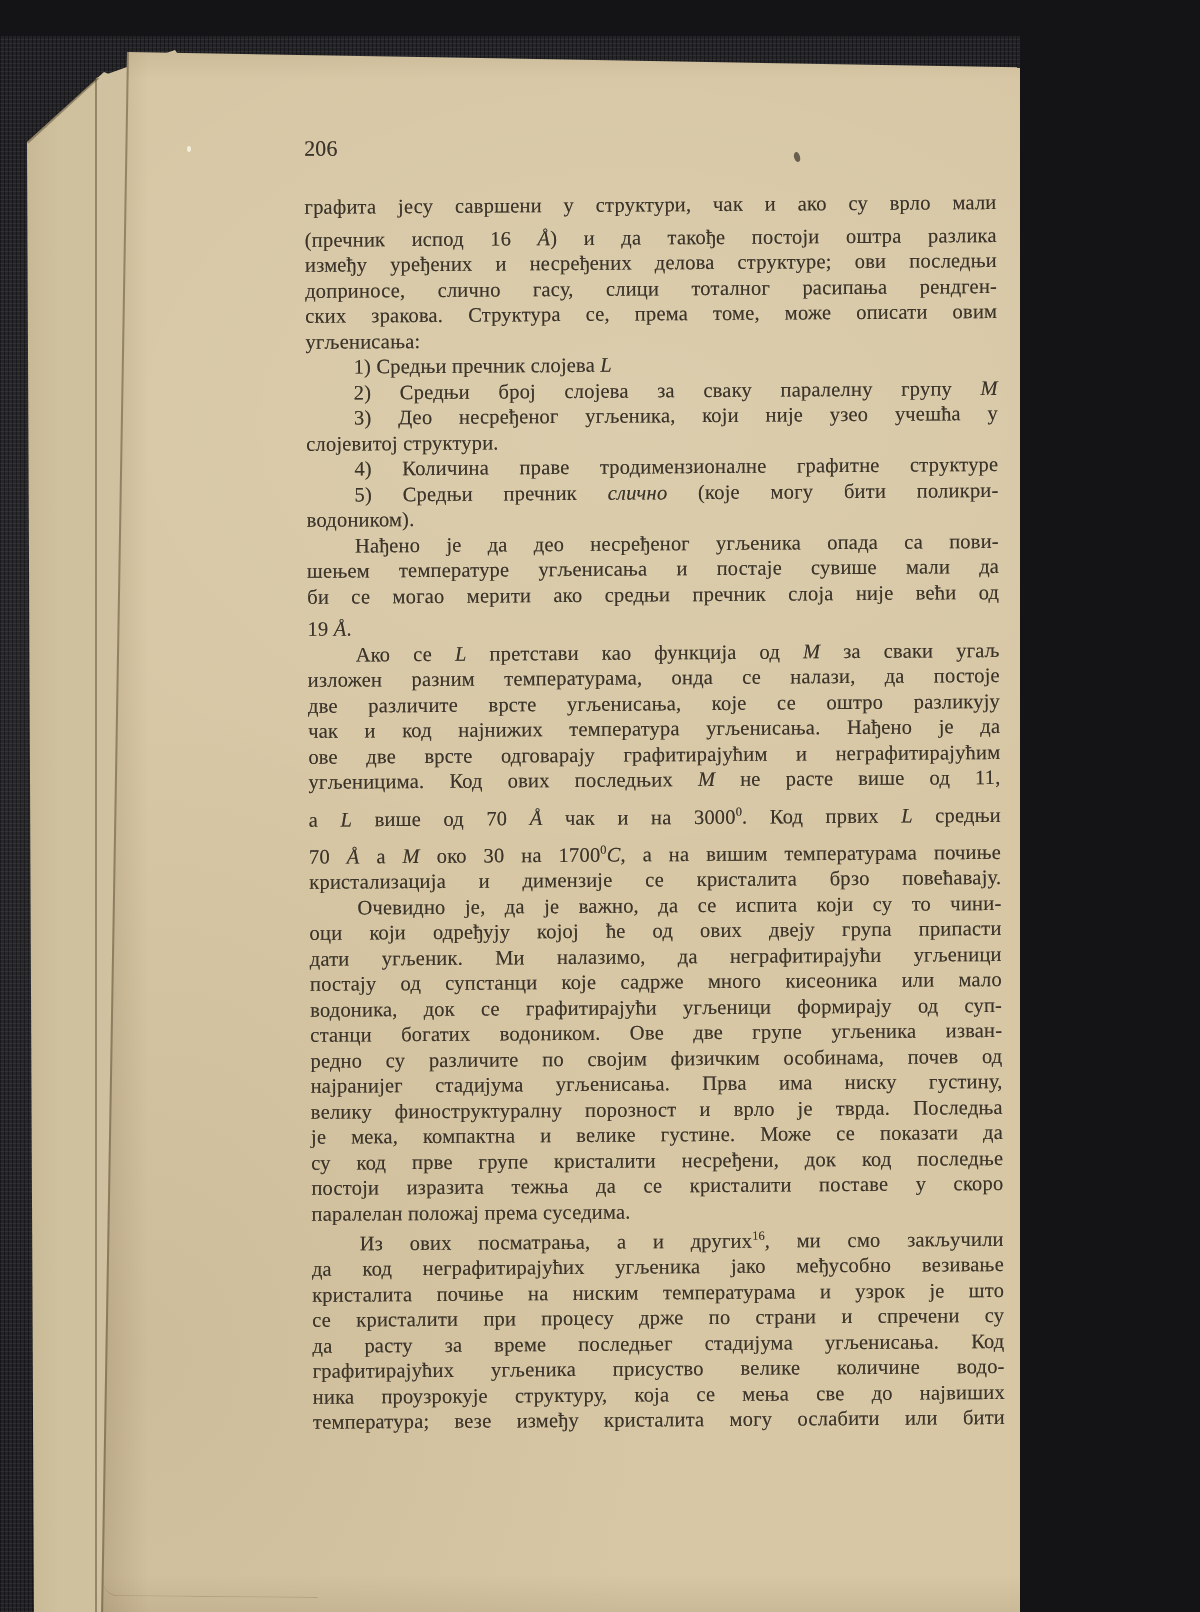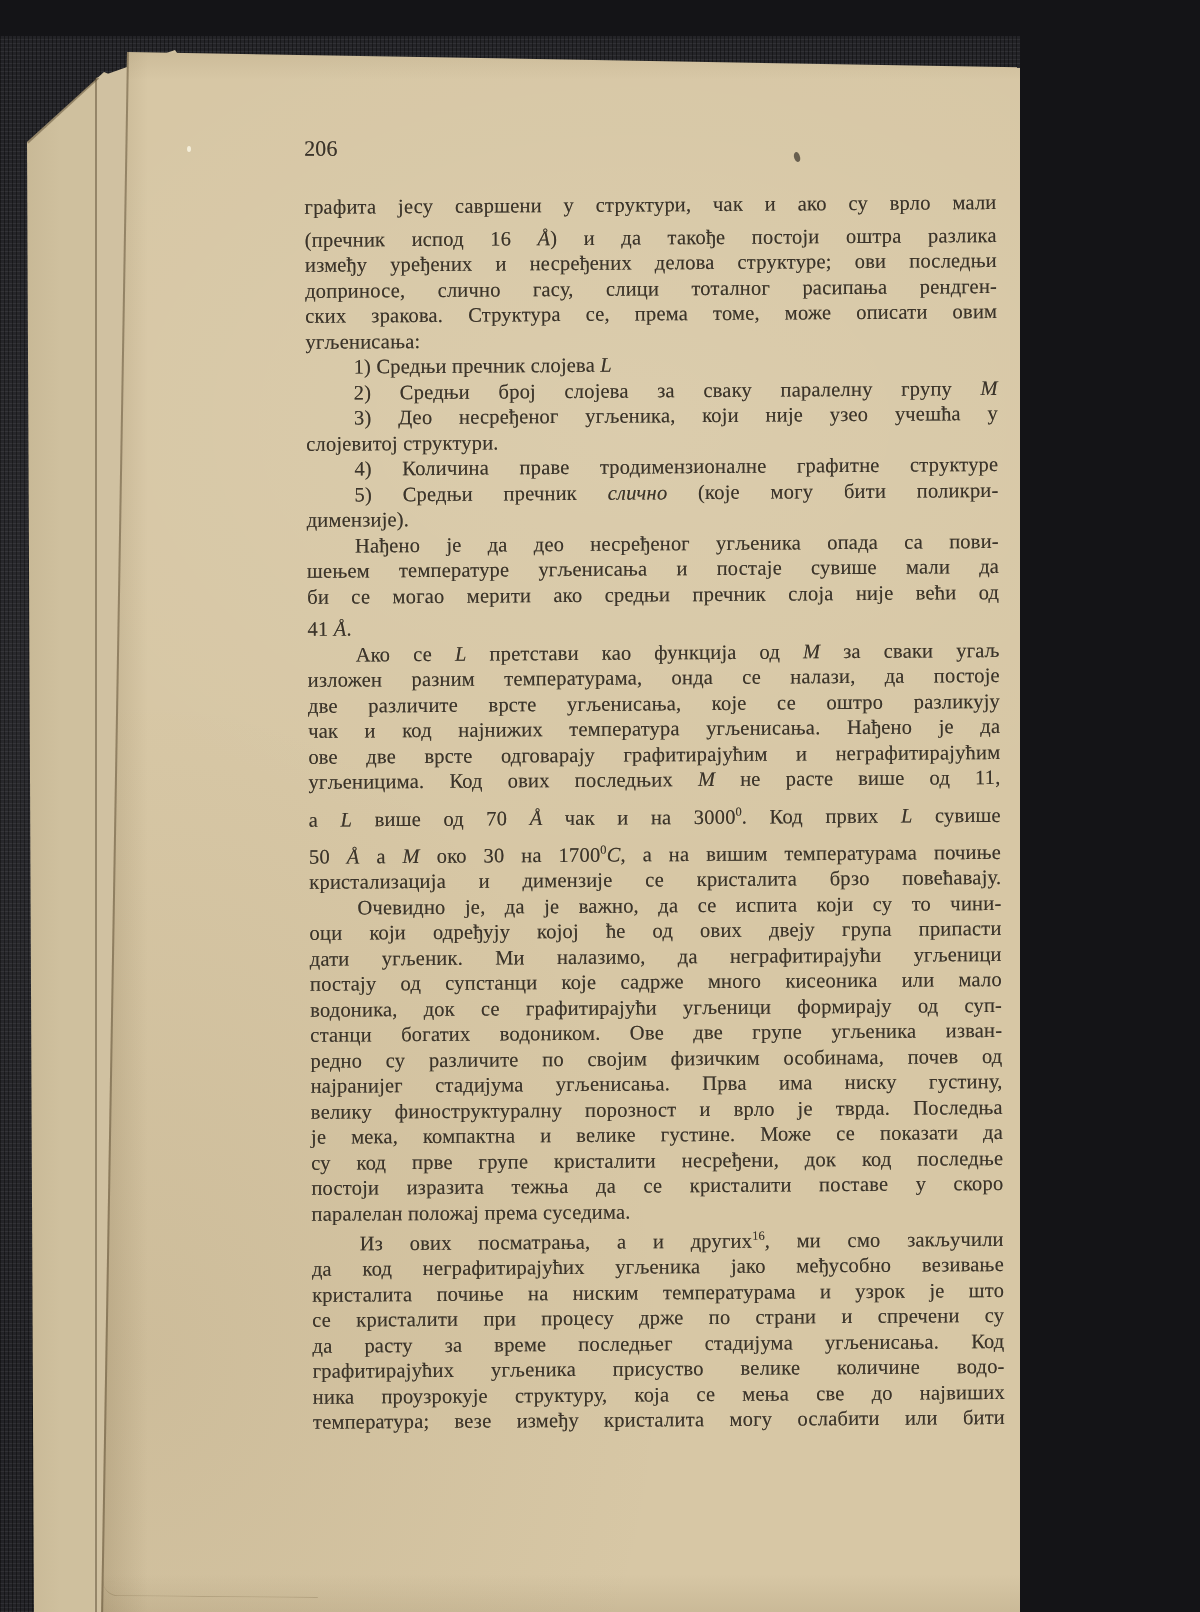--- a/index.html
+++ b/index.html
@@ -104,37 +104,37 @@
         </div>
         <div class="para indent">
           <div class="line"><span>3) Део несређеног угљеника, који није узео учешћа у</span></div>
           <div class="line end"><span>слојевитој структури.</span></div>
         </div>
         <div class="para indent">
           <div class="line"><span>4) Количина праве тродимензионалне графитне структуре</span></div>
         </div>
         <div class="para indent">
           <div class="line"><span>5) Средњи пречник </span><span class="it">слично</span><span> (које могу бити поликри-</span></div>
-          <div class="line end"><span>димензије).</span></div>
+          <div class="line end"><span>водоником).</span></div>
         </div>
         <div class="para indent">
           <div class="line"><span>Нађено је да део несређеног угљеника опада са пови-</span></div>
           <div class="line"><span>шењем температуре угљенисања и постаје сувише мали да</span></div>
           <div class="line"><span>би се могао мерити ако средњи пречник слоја није већи од</span></div>
-          <div class="line end tall"><span>41 </span><span class="it">Å</span><span>.</span></div>
+          <div class="line end tall"><span>19 </span><span class="it">Å</span><span>.</span></div>
         </div>
         <div class="para indent">
           <div class="line"><span>Ако се </span><span class="it">L</span><span> претстави као функција од </span><span class="it">M</span><span> за сваки угаљ</span></div>
           <div class="line"><span>изложен разним температурама, онда се налази, да постоје</span></div>
           <div class="line"><span>две различите врсте угљенисања, које се оштро разликују</span></div>
           <div class="line"><span>чак и код најнижих температура угљенисања. Нађено је да</span></div>
           <div class="line"><span>ове две врсте одговарају графитирајућим и неграфитирајућим</span></div>
           <div class="line"><span>угљеницима. Код ових последњих </span><span class="it">M</span><span> не расте више од 11,</span></div>
-          <div class="line tall"><span>а </span><span class="it">L</span><span> више од 70 </span><span class="it">Å</span><span> чак и на 3000</span><span class="sup">0</span><span>. Код првих </span><span class="it">L</span><span> сувише</span></div>
-          <div class="line tall"><span>50 </span><span class="it">Å</span><span> а </span><span class="it">M</span><span> око 30 на 1700</span><span class="sup">0</span><span class="it">C</span><span>, а на вишим температурама почиње</span></div>
+          <div class="line tall"><span>а </span><span class="it">L</span><span> више од 70 </span><span class="it">Å</span><span> чак и на 3000</span><span class="sup">0</span><span>. Код првих </span><span class="it">L</span><span> средњи</span></div>
+          <div class="line tall"><span>70 </span><span class="it">Å</span><span> а </span><span class="it">M</span><span> око 30 на 1700</span><span class="sup">0</span><span class="it">C</span><span>, а на вишим температурама почиње</span></div>
           <div class="line"><span>кристализација и димензије се кристалита брзо повећавају.</span></div>
         </div>
         <div class="para indent">
           <div class="line"><span>Очевидно је, да је важно, да се испита који су то чини-</span></div>
           <div class="line"><span>оци који одређују којој ће од ових двеју група припасти</span></div>
           <div class="line"><span>дати угљеник. Ми налазимо, да неграфитирајући угљеници</span></div>
           <div class="line"><span>постају од супстанци које садрже много кисеоника или мало</span></div>
           <div class="line"><span>водоника, док се графитирајући угљеници формирају од суп-</span></div>
           <div class="line"><span>станци богатих водоником. Ове две групе угљеника изван-</span></div>
           <div class="line"><span>редно су различите по својим физичким особинама, почев од</span></div>

